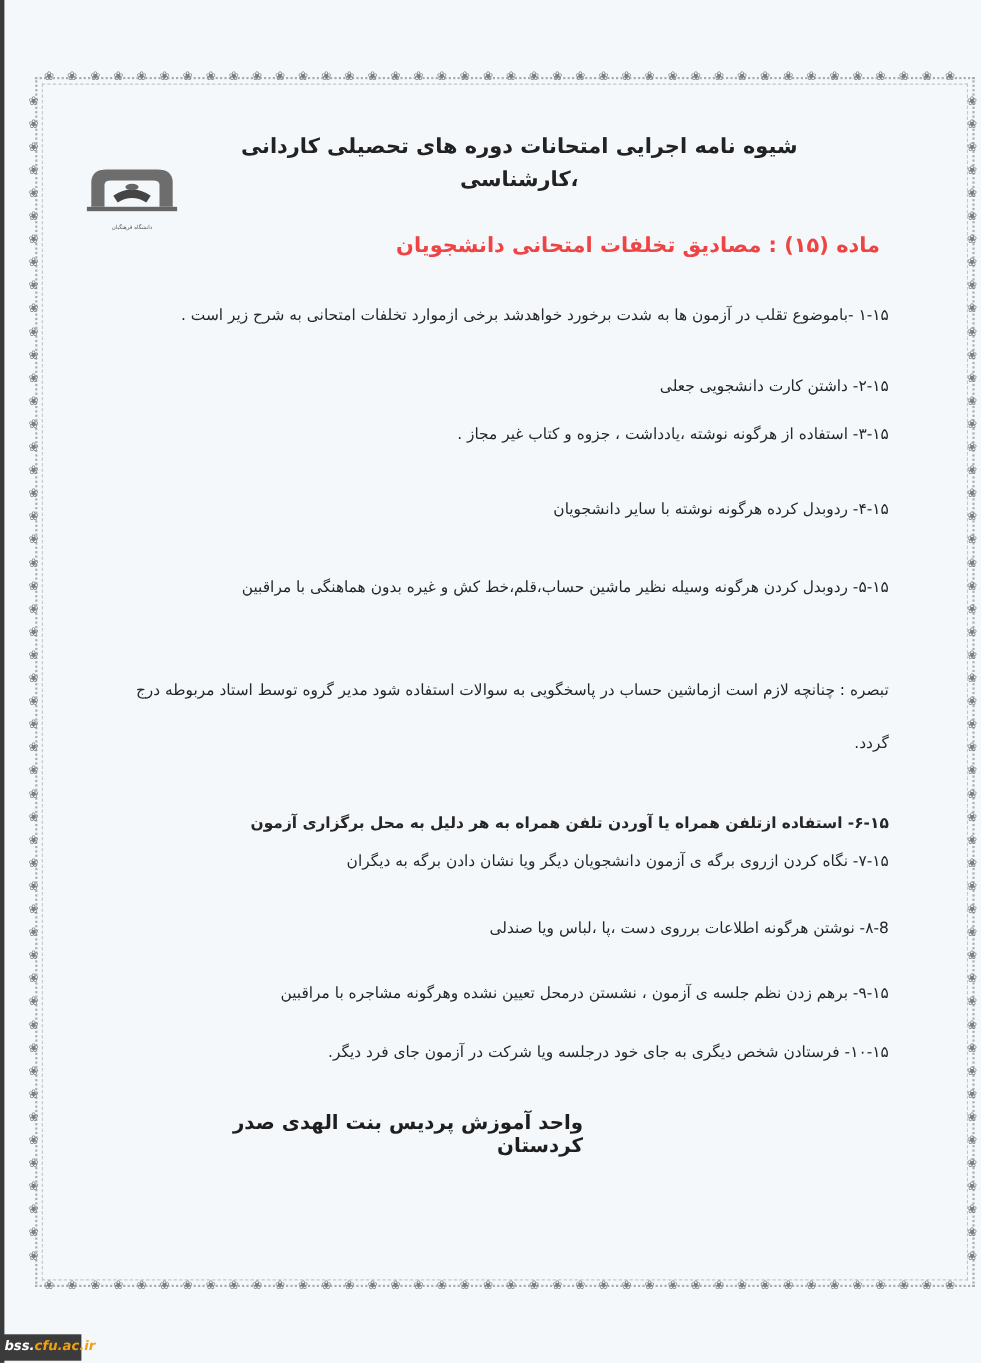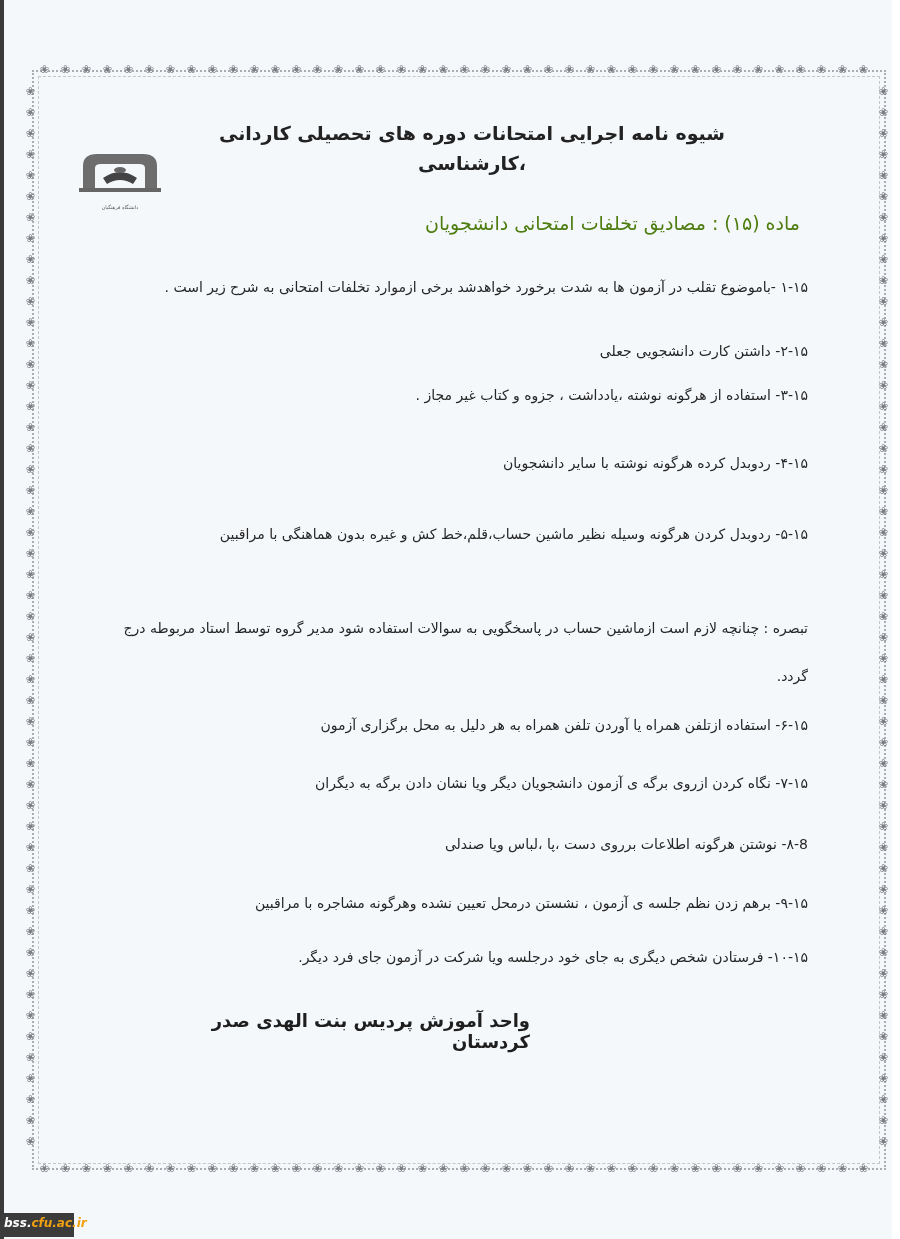--- a/index.html
+++ b/index.html
@@ -42,21 +42,21 @@
   }
   .title {
     position: absolute; right: 118px; top: 118px; width: 620px;
     direction: rtl; text-align: center;
     font-family: "DejaVu Sans", sans-serif; font-weight: bold;
     font-size: 19px; line-height: 30px; color: #222;
   }
   .heading {
     position: absolute; right: 100px; top: 212px; width: 500px;
     direction: rtl; text-align: right;
-    font-weight: normal; font-size: 19px; color: #4d7c0f;
+    font-weight: bold; font-size: 19px; color: #ef4444;
   }
   .item {
     position: absolute; right: 92px; width: 690px;
     direction: rtl; text-align: right;
     font-size: 14px; line-height: 22px; color: #262626;
   }
   .note {
     position: absolute; right: 92px; width: 700px;
     direction: rtl; text-align: right;
     font-size: 14px; line-height: 48px; color: #262626;
@@ -286,21 +286,21 @@
 <div class="heading">ماده (۱۵) : مصادیق تخلفات امتحانی دانشجویان</div>
 
 <div class="item" style="top:276px;">۱-۱۵ -باموضوع تقلب در آزمون ها به شدت برخورد خواهدشد برخی ازموارد تخلفات امتحانی به شرح زیر است .</div>
 <div class="item" style="top:340px;">۲-۱۵- داشتن کارت دانشجویی جعلی</div>
 <div class="item" style="top:384px;">۳-۱۵- استفاده از هرگونه نوشته ،یادداشت ، جزوه و کتاب غیر مجاز .</div>
 <div class="item" style="top:452px;">۴-۱۵- ردوبدل کرده هرگونه نوشته با سایر دانشجویان</div>
 <div class="item" style="top:510px; line-height:48px;">۵-۱۵- ردوبدل کردن هرگونه وسیله نظیر ماشین حساب،قلم،خط کش و غیره بدون هماهنگی با مراقبین</div>
 
 <div class="note" style="top:604px;">تبصره : چنانچه لازم است ازماشین حساب در پاسخگویی به سوالات استفاده شود مدیر گروه توسط استاد مربوطه درج گردد.</div>
 
-<div class="item" style="top:714px;">۶-۱۵- استفاده ازتلفن همراه یا آوردن تلفن همراه به هر دلیل به محل برگزاری آزمون</div>
+<div class="item" style="top:738px;font-weight:bold;">۶-۱۵- استفاده ازتلفن همراه یا آوردن تلفن همراه به هر دلیل به محل برگزاری آزمون</div>
 <div class="item" style="top:772px;">۷-۱۵- نگاه کردن ازروی برگه ی آزمون دانشجویان دیگر ویا نشان دادن برگه به دیگران</div>
 <div class="item" style="top:833px;">۸-8- نوشتن هرگونه اطلاعات برروی دست ،پا ،لباس ویا صندلی</div>
 <div class="item" style="top:892px;">۹-۱۵- برهم زدن نظم جلسه ی آزمون ، نشستن درمحل تعیین نشده وهرگونه مشاجره با مراقبین</div>
 <div class="item" style="top:946px;">۱۰-۱۵- فرستادن شخص دیگری به جای خود درجلسه ویا شرکت در آزمون جای فرد دیگر.</div>
 
 <div class="footer">واحد آموزش پردیس بنت الهدی صدر کردستان</div>
 
 <div class="watermark">
   <span class="wm-a">bss.</span><span class="wm-b">cfu.ac.ir</span>
 </div>

